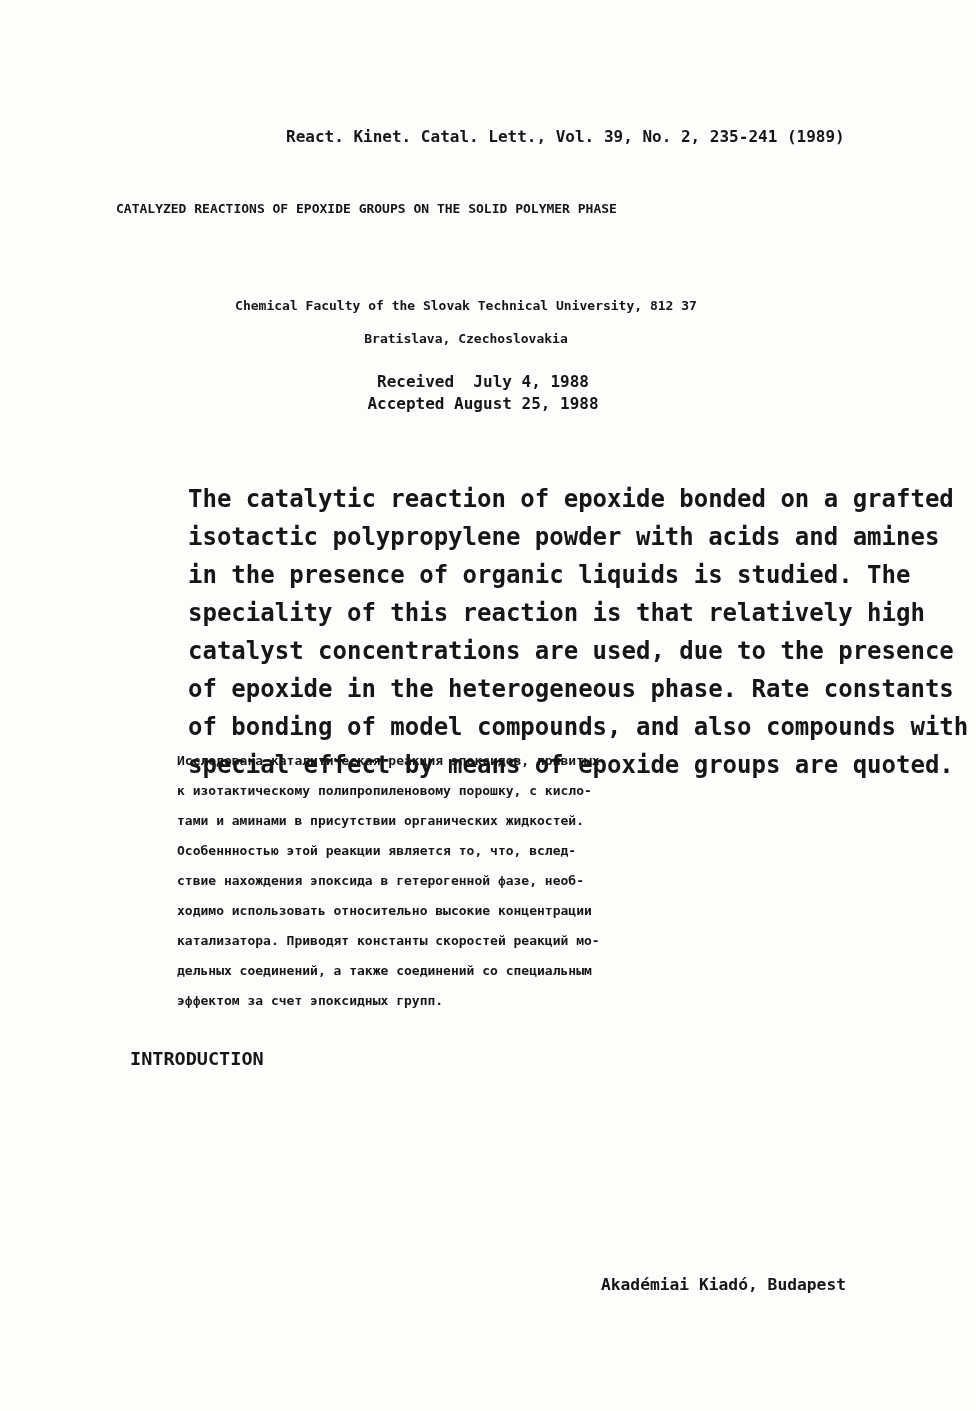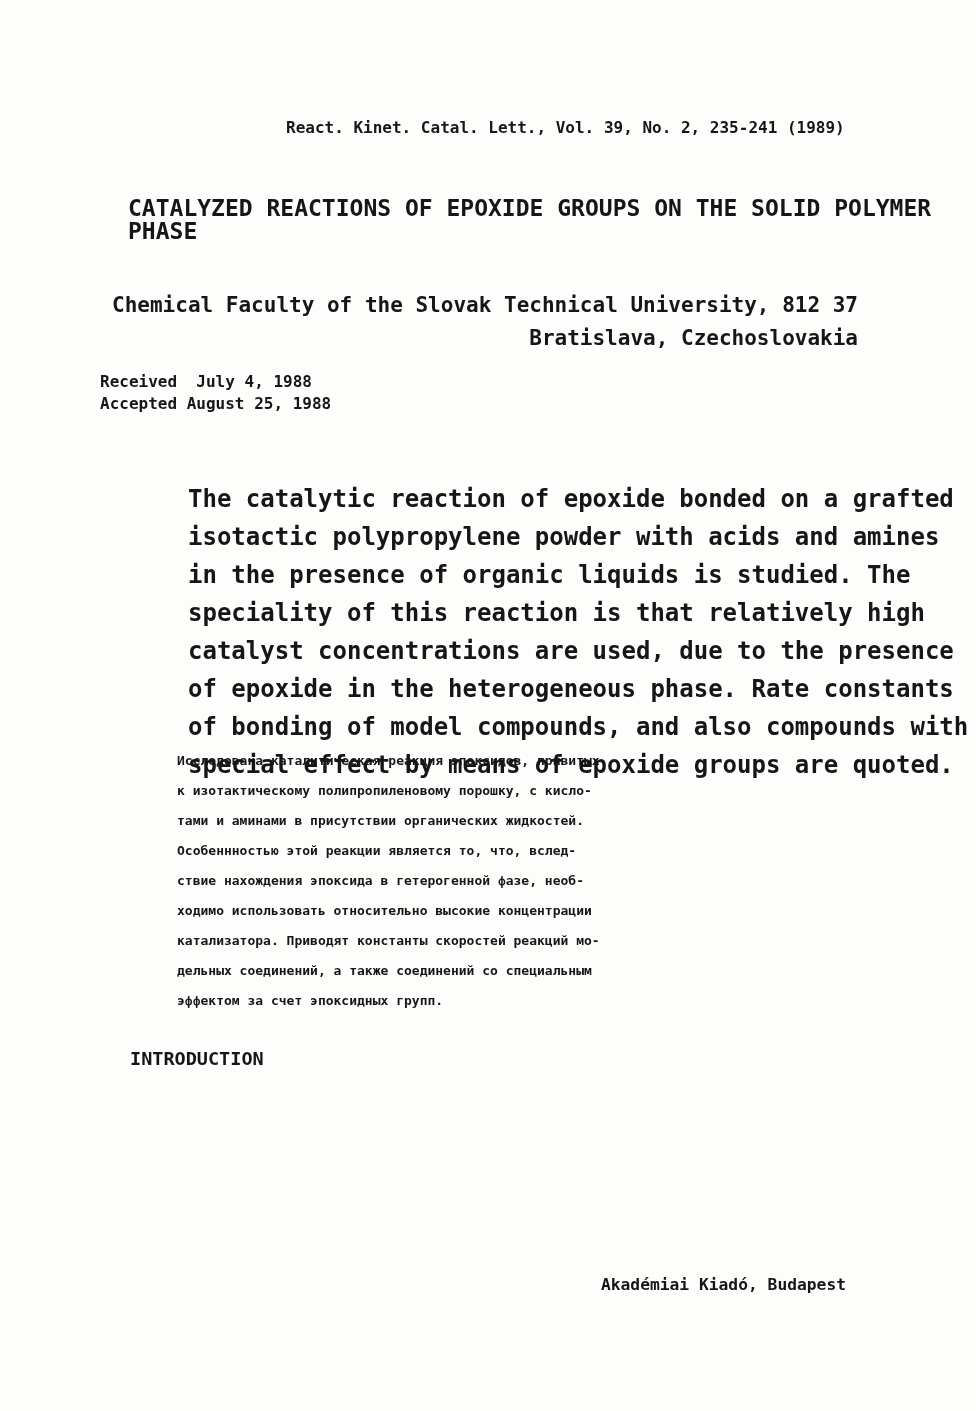--- a/index.html
+++ b/index.html
@@ -16,54 +16,55 @@
     font-family: "DejaVu Sans Mono", "Liberation Mono", monospace;
     color: #161616;
     font-weight: bold;
   }
   .mono {
     white-space: pre-wrap;
   }
   .journal-ref {
     position: absolute;
     left: 286px;
-    top: 118px;
+    top: 127px;
     font-size: 16px;
     line-height: 20px;
   }
   .title {
     position: absolute;
-    left: 128px;
+    left: 116px;
     top: 197px;
     margin: 0;
-    font-size: 23px;
+    font-size: 13px;
     font-weight: bold;
     line-height: 23px;
   }
   .authors {
     position: absolute;
     left: 121px;
     top: 250px;
     font-size: 19px;
     line-height: 24px;
   }
   .affiliation {
     position: absolute;
-    left: 98px;
+    left: 86px;
     top: 289px;
     width: 760px;
-    text-align: right;
-    font-size: 21px;
+    text-align: center;
+    font-size: 13px;
     line-height: 33px;
   }
   .dates {
     position: absolute;
     left: 100px;
     top: 371px;
     width: 766px;
+    text-align: center;
     font-size: 16px;
     line-height: 22px;
   }
   .abstract-en {
     position: absolute;
     left: 188px;
     top: 480px;
     font-size: 24px;
     line-height: 38px;
   }

